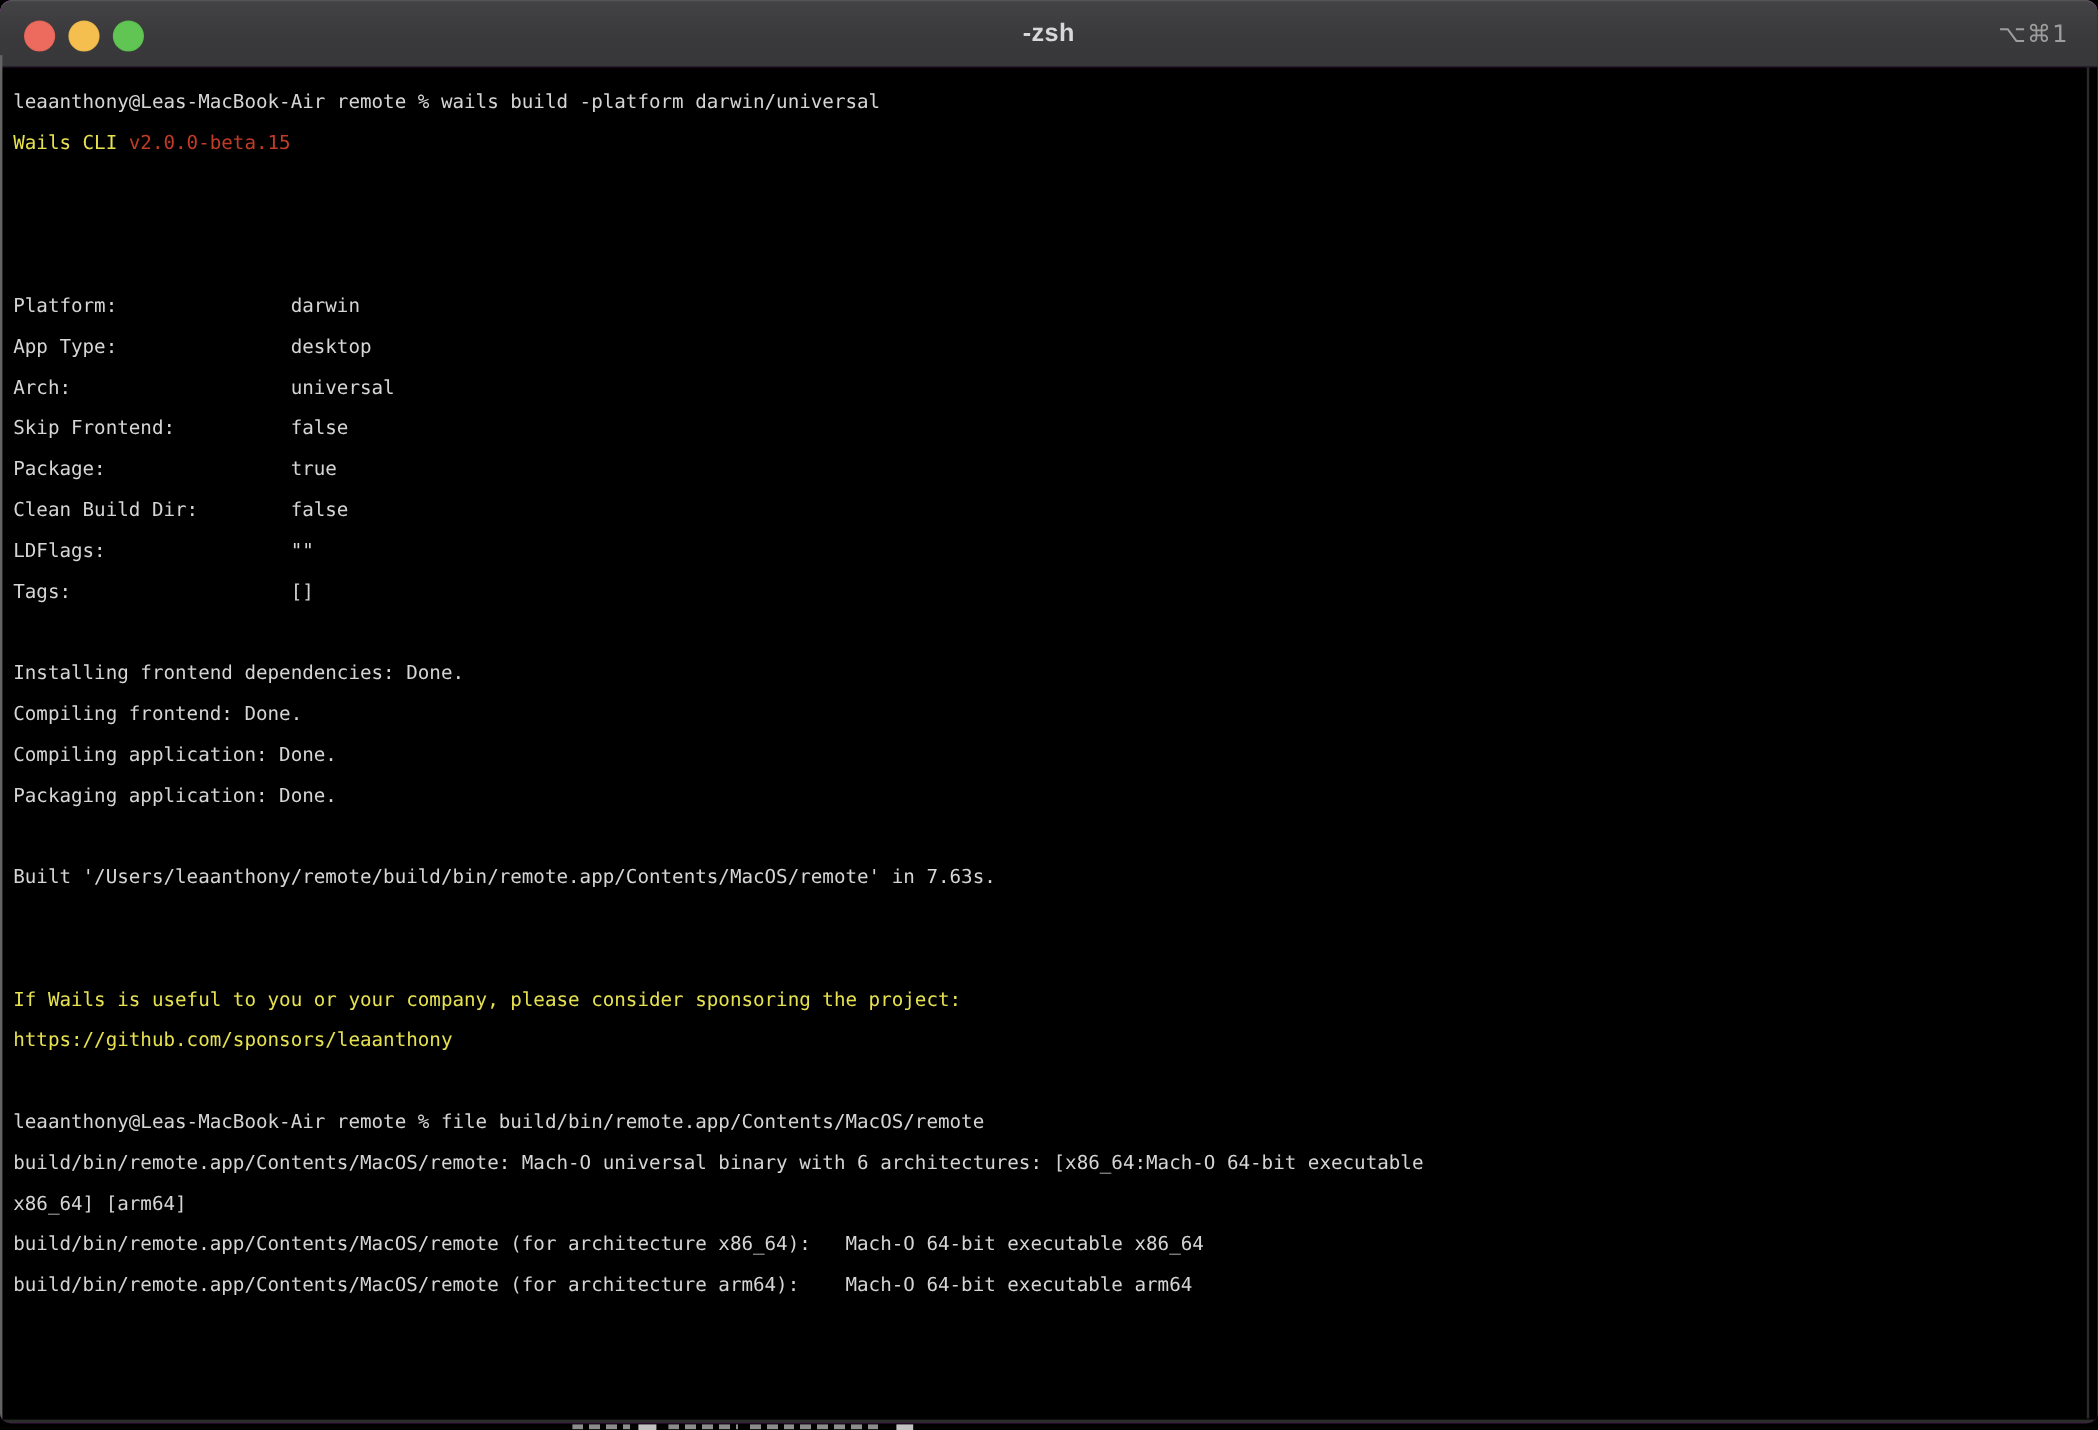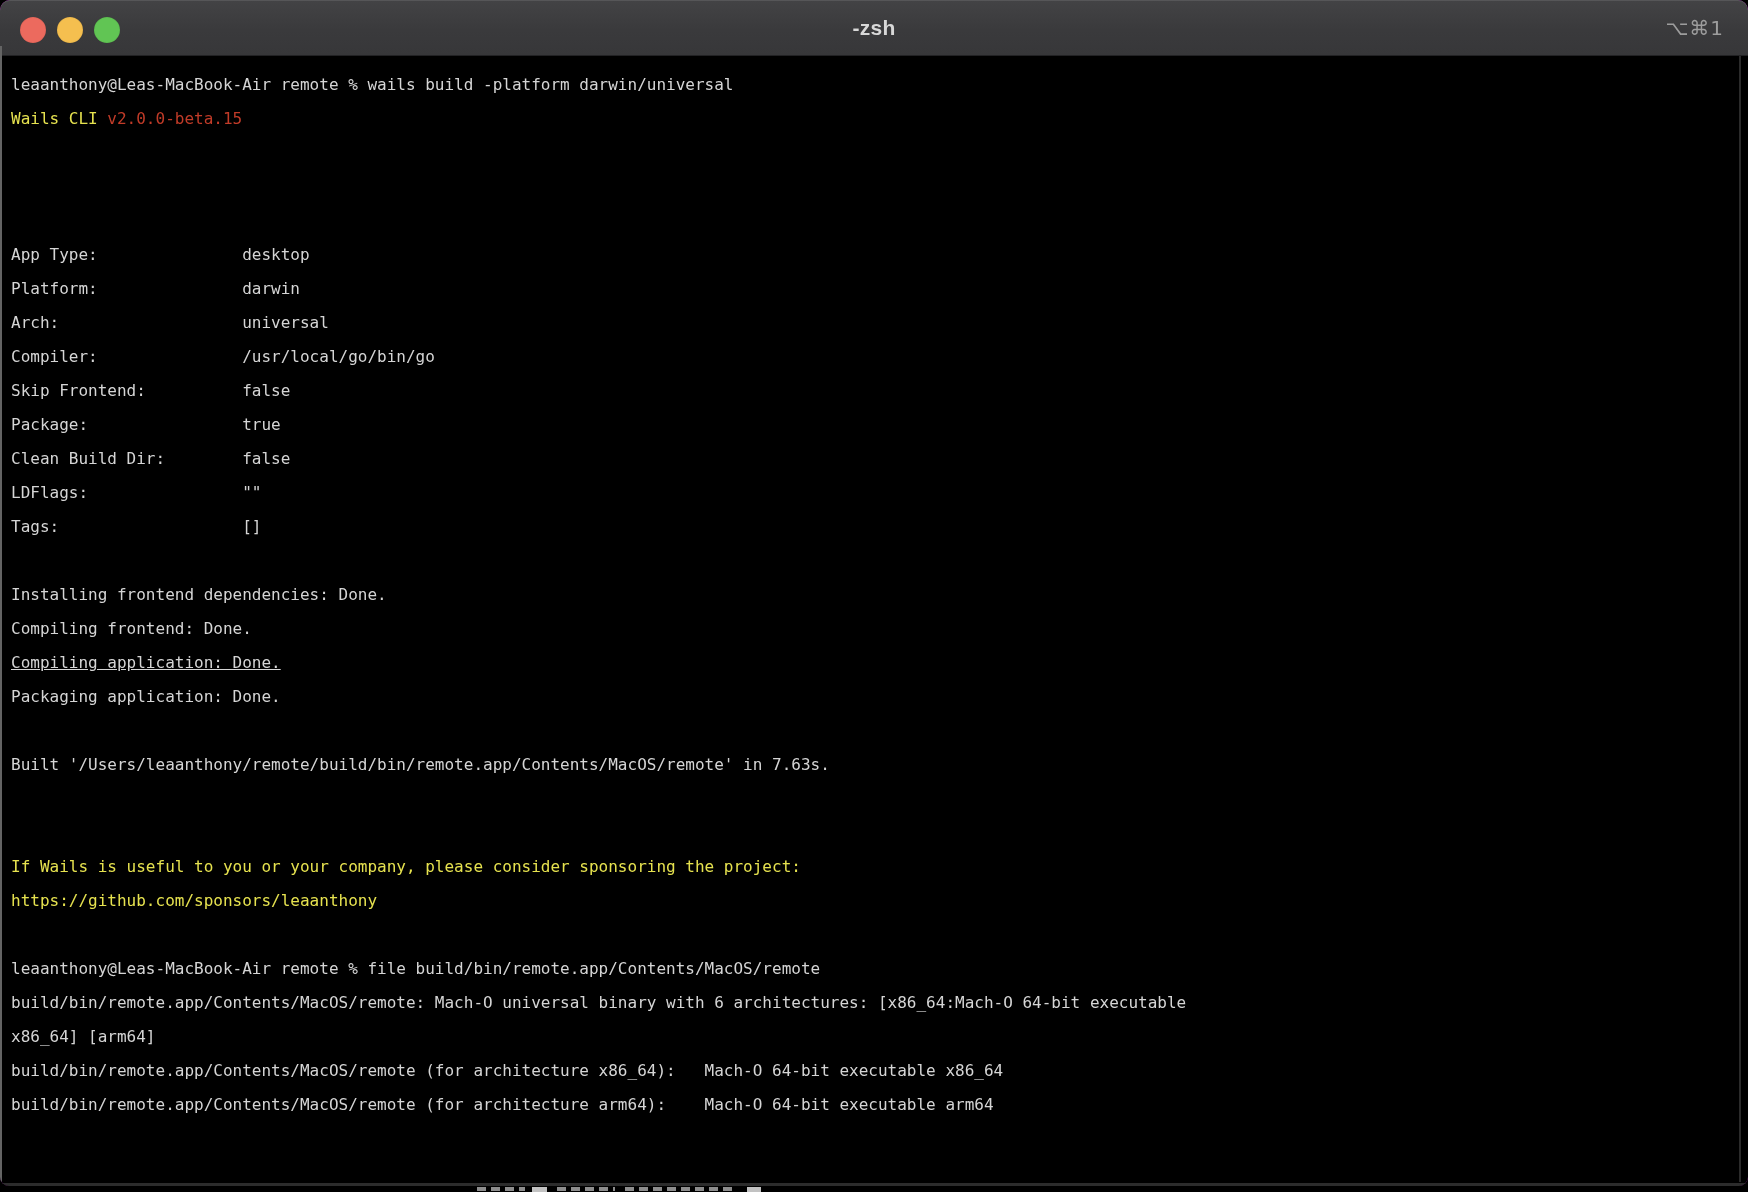--- a/index.html
+++ b/index.html
@@ -69,33 +69,32 @@
     <div class="win-title">-zsh</div>
     <div class="win-shortcut">⌥⌘1</div>
   </div>
 
   <div class="screen" id="screen">
       <div class="t-line"><span style="color: rgb(213, 213, 213);">leaanthony@Leas-MacBook-Air remote % wails build -platform darwin/universal</span></div>
       <div class="t-line"><span style="color: rgb(230, 226, 79);">Wails CLI </span><span style="color: rgb(193, 59, 40);">v2.0.0-beta.15</span></div>
       <div class="t-line"> </div>
       <div class="t-line"> </div>
       <div class="t-line"> </div>
+      <div class="t-line"><span style="color: rgb(213, 213, 213);">Platform:               darwin</span></div>
       <div class="t-line"><span style="color: rgb(213, 213, 213);">App Type:               desktop</span></div>
-      <div class="t-line"><span style="color: rgb(213, 213, 213);">Platform:               darwin</span></div>
       <div class="t-line"><span style="color: rgb(213, 213, 213);">Arch:                   universal</span></div>
-      <div class="t-line"><span style="color: rgb(213, 213, 213);">Compiler:               /usr/local/go/bin/go</span></div>
       <div class="t-line"><span style="color: rgb(213, 213, 213);">Skip Frontend:          false</span></div>
       <div class="t-line"><span style="color: rgb(213, 213, 213);">Package:                true</span></div>
       <div class="t-line"><span style="color: rgb(213, 213, 213);">Clean Build Dir:        false</span></div>
       <div class="t-line"><span style="color: rgb(213, 213, 213);">LDFlags:                ""</span></div>
       <div class="t-line"><span style="color: rgb(213, 213, 213);">Tags:                   []</span></div>
       <div class="t-line"> </div>
       <div class="t-line"><span style="color: rgb(213, 213, 213);">Installing frontend dependencies: Done.</span></div>
       <div class="t-line"><span style="color: rgb(213, 213, 213);">Compiling frontend: Done.</span></div>
-      <div class="t-line"><span style="color: rgb(213, 213, 213); text-decoration: underline;">Compiling application: Done.</span></div>
+      <div class="t-line"><span style="color: rgb(213, 213, 213);">Compiling application: Done.</span></div>
       <div class="t-line"><span style="color: rgb(213, 213, 213);">Packaging application: Done.</span></div>
       <div class="t-line"> </div>
       <div class="t-line"><span style="color: rgb(213, 213, 213);">Built '/Users/leaanthony/remote/build/bin/remote.app/Contents/MacOS/remote' in 7.63s.</span></div>
       <div class="t-line"> </div>
       <div class="t-line"> </div>
       <div class="t-line"><span style="color: rgb(230, 226, 79);">If Wails is useful to you or your company, please consider sponsoring the project:</span></div>
       <div class="t-line"><span style="color: rgb(230, 226, 79);">https://github.com/sponsors/leaanthony</span></div>
       <div class="t-line"> </div>
       <div class="t-line"><span style="color: rgb(213, 213, 213);">leaanthony@Leas-MacBook-Air remote % file build/bin/remote.app/Contents/MacOS/remote</span></div>
       <div class="t-line"><span style="color: rgb(213, 213, 213);">build/bin/remote.app/Contents/MacOS/remote: Mach-O universal binary with 6 architectures: [x86_64:Mach-O 64-bit executable</span></div>

